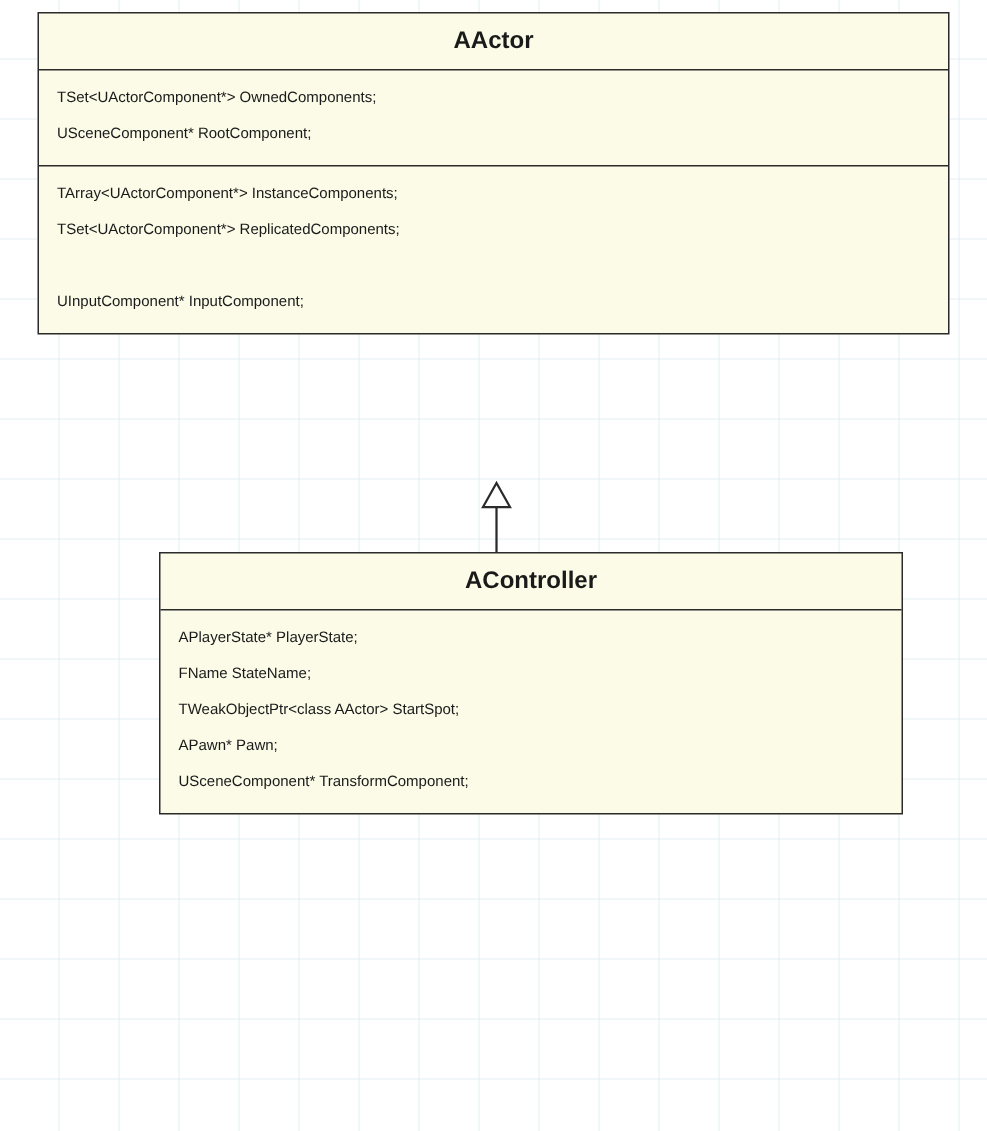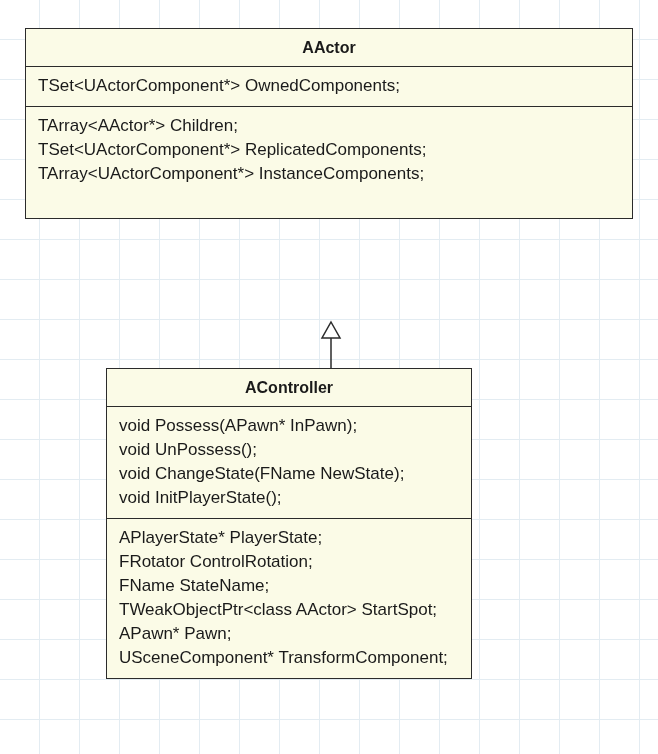--- a/index.html
+++ b/index.html
@@ -40,85 +40,79 @@
     box-sizing: border-box;
   }
   .uml-compartment {
     padding: 7px 10px 8px 12px;
     box-sizing: border-box;
   }
   .uml-compartment.divided {
     border-bottom: 1.5px solid #2b2b2b;
   }
   .uml-line {
-    font-size: 17px;
+    font-size: 10px;
     line-height: 24px;
     color: #1a1a1a;
     white-space: pre;
   }
   .uml-line.blank {
     height: 24px;
   }
   
   #actor-box {
     left: 25px;
-    top: 28px;
+    top: 8px;
     width: 608px;
   }
   
   #controller-box {
     left: 106px;
     top: 368px;
-    width: 366px;
+    width: 496px;
   }
   
   #generalization {
     position: absolute;
     left: 310px;
     top: 320px;
     width: 42px;
     height: 50px;
   }
 </style>
 </head>
 <body>
 
 <div id="canvas">
 
   <div class="uml-class" id="actor-box">
     <div class="uml-title">AActor</div>
     <div class="uml-compartment divided">
       <div class="uml-line">TSet&lt;UActorComponent*&gt; OwnedComponents;</div>
+      <div class="uml-line">USceneComponent* RootComponent;</div>
     </div>
     <div class="uml-compartment">
-      <div class="uml-line">TArray&lt;AActor*&gt; Children;</div>
+      <div class="uml-line">TArray&lt;UActorComponent*&gt; InstanceComponents;</div>
       <div class="uml-line">TSet&lt;UActorComponent*&gt; ReplicatedComponents;</div>
-      <div class="uml-line">TArray&lt;UActorComponent*&gt; InstanceComponents;</div>
       <div class="uml-line blank"></div>
+      <div class="uml-line">UInputComponent* InputComponent;</div>
     </div>
   </div>
 
   <div id="generalization">
     <svg width="42" height="50" viewBox="0 0 42 50">
       <line x1="21" y1="50" x2="21" y2="16" stroke="#2b2b2b" stroke-width="1.5"></line>
       <polygon points="21,2 30,18 12,18" fill="#ffffff" stroke="#2b2b2b" stroke-width="1.5"></polygon>
     </svg>
   </div>
 
   <div class="uml-class" id="controller-box">
     <div class="uml-title">AController</div>
-    <div class="uml-compartment divided">
-      <div class="uml-line">void Possess(APawn* InPawn);</div>
-      <div class="uml-line">void UnPossess();</div>
-      <div class="uml-line">void ChangeState(FName NewState);</div>
-      <div class="uml-line">void InitPlayerState();</div>
-    </div>
     <div class="uml-compartment">
       <div class="uml-line">APlayerState* PlayerState;</div>
-      <div class="uml-line">FRotator ControlRotation;</div>
       <div class="uml-line">FName StateName;</div>
       <div class="uml-line">TWeakObjectPtr&lt;class AActor&gt; StartSpot;</div>
       <div class="uml-line">APawn* Pawn;</div>
       <div class="uml-line">USceneComponent* TransformComponent;</div>
     </div>
   </div>
 
 </div>
 
 </body></html>

